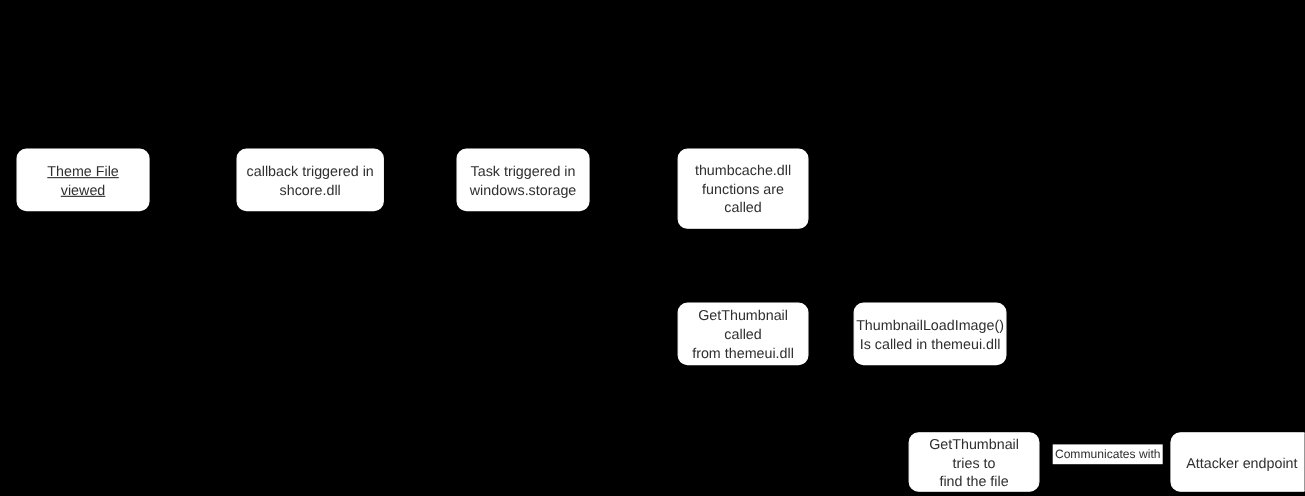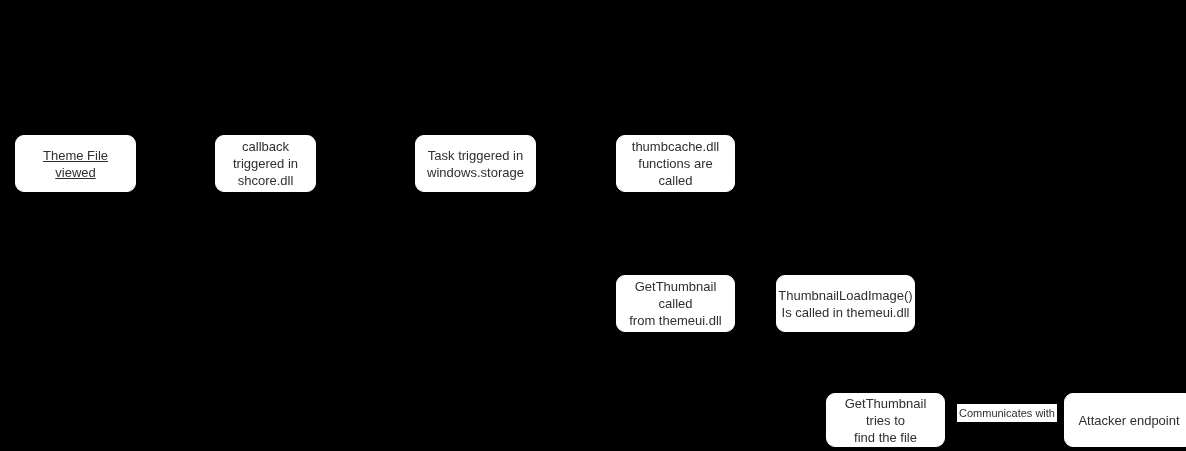--- a/index.html
+++ b/index.html
@@ -50,27 +50,27 @@
     padding: 1px 2px;
   }
 </style>
 </head>
 <body>
 
 <div id="diagram-canvas">
 
   <div class="node" style="left: 15px; top: 135px; width: 121px; height: 57px; text-decoration: underline;">Theme File viewed</div>
 
-  <div class="node" style="left: 215px; top: 135px; width: 101px; height: 57px;">callback triggered in
+  <div class="node" style="left: 215px; top: 135px; width: 134px; height: 57px;">callback triggered in
 shcore.dll</div>
 
   <div class="node" style="left: 415px; top: 135px; width: 121px; height: 57px;">Task triggered in
 windows.storage</div>
 
-  <div class="node" style="left: 616px; top: 135px; width: 119px; height: 57px;">thumbcache.dll
+  <div class="node" style="left: 616px; top: 135px; width: 119px; height: 73px;">thumbcache.dll
 functions are called</div>
 
   <div class="node" style="left: 616px; top: 275px; width: 119px; height: 57px;">GetThumbnail called
 from themeui.dll</div>
 
   <div class="node" style="left: 776px; top: 275px; width: 139px; height: 57px;">ThumbnailLoadImage()
 Is called in themeui.dll</div>
 
   <div class="node" style="left: 826px; top: 393px; width: 119px; height: 54px;">GetThumbnail tries to
 find the file</div>

